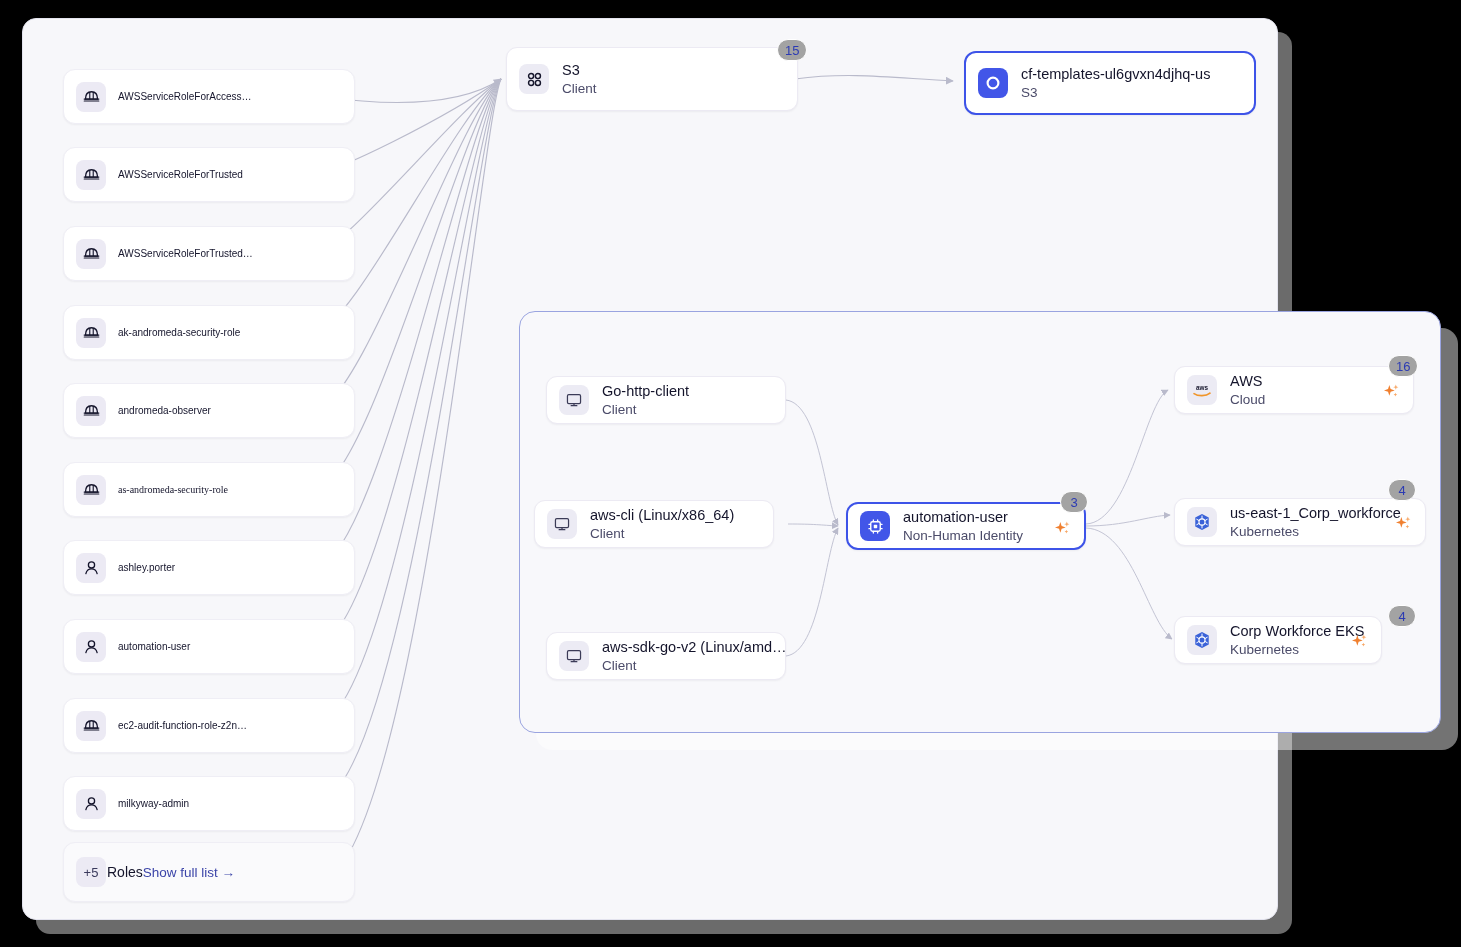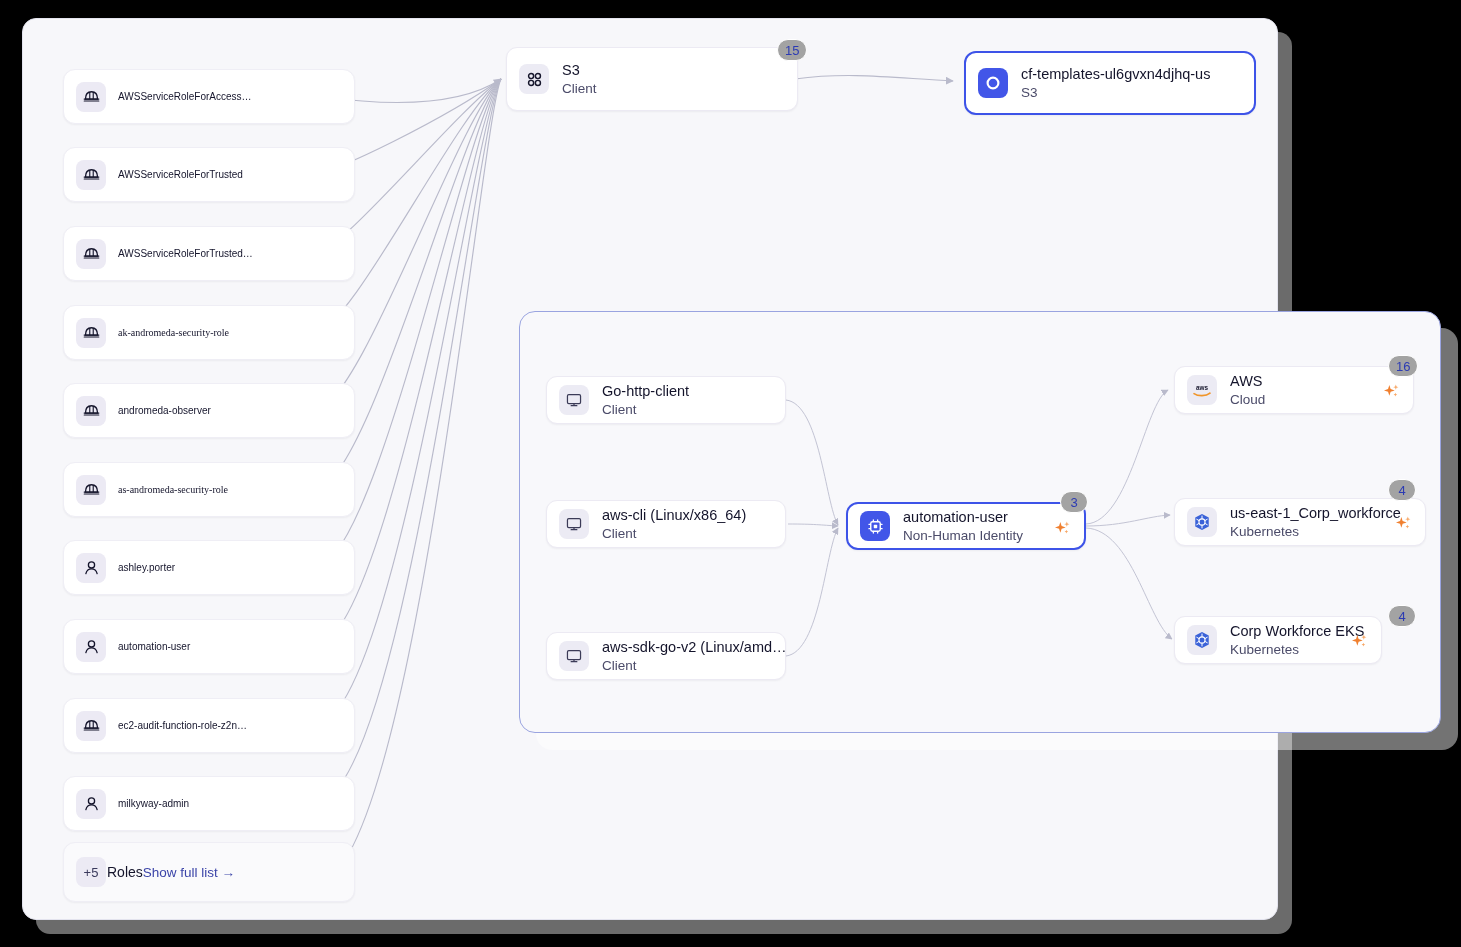--- a/index.html
+++ b/index.html
@@ -159,21 +159,21 @@
           <span class="ico">
             <svg width="19" height="19" viewBox="0 0 22 22">
               <path d="M4 14 C4 8.5 7 5.5 11 5.5 C15 5.5 18 8.5 18 14 Z" fill="none" stroke="#14142b" stroke-width="1.5"></path>
               <path d="M9 5.8 L9 14 M13 5.8 L13 14" stroke="#14142b" stroke-width="1.3"></path>
               <path d="M2.6 14 L19.4 14" stroke="#14142b" stroke-width="1.6" stroke-linecap="round"></path>
               <path d="M2.6 16.2 L19.4 16.2" stroke="#14142b" stroke-width="1.4" stroke-linecap="round"></path>
             </svg>
           </span>
           <span class="lbl">AWSServiceRoleForTrusted…</span>
         </div>
-        <div class="lrow" style="top: 286px; font-family: Liberation Serif, serif;">
+        <div class="lrow" style="top: 286px;">
           <span class="ico">
             <svg width="19" height="19" viewBox="0 0 22 22">
               <path d="M4 14 C4 8.5 7 5.5 11 5.5 C15 5.5 18 8.5 18 14 Z" fill="none" stroke="#14142b" stroke-width="1.5"></path>
               <path d="M9 5.8 L9 14 M13 5.8 L13 14" stroke="#14142b" stroke-width="1.3"></path>
               <path d="M2.6 14 L19.4 14" stroke="#14142b" stroke-width="1.6" stroke-linecap="round"></path>
               <path d="M2.6 16.2 L19.4 16.2" stroke="#14142b" stroke-width="1.4" stroke-linecap="round"></path>
             </svg>
           </span>
           <span class="lbl">ak-andromeda-security-role</span>
         </div>
@@ -296,21 +296,21 @@
             <svg width="18" height="18" viewBox="0 0 22 22">
               <rect x="3" y="4.5" width="16" height="11" rx="1.6" fill="none" stroke="#3b3b57" stroke-width="1.5"></rect>
               <path d="M11 15.5 L11 18 M7.5 18 L14.5 18" stroke="#3b3b57" stroke-width="1.5" stroke-linecap="round"></path>
             </svg>
           </span>
           <span class="txt">
             <span class="t1" style="display:block">Go-http-client</span>
             <span class="t2" style="display:block">Client</span>
           </span>
         </div>
-        <div class="node" style="left: 26px; top: 188px; width: 240px; height: 48px; align-items: center;">
+        <div class="node" style="left: 14px; top: 188px; width: 240px; height: 48px; align-items: center;">
           <span class="ico">
             <svg width="18" height="18" viewBox="0 0 22 22">
               <rect x="3" y="4.5" width="16" height="11" rx="1.6" fill="none" stroke="#3b3b57" stroke-width="1.5"></rect>
               <path d="M11 15.5 L11 18 M7.5 18 L14.5 18" stroke="#3b3b57" stroke-width="1.5" stroke-linecap="round"></path>
             </svg>
           </span>
           <span class="txt">
             <span class="t1" style="display:block">aws-cli (Linux/x86_64)</span>
             <span class="t2" style="display:block">Client</span>
           </span>

